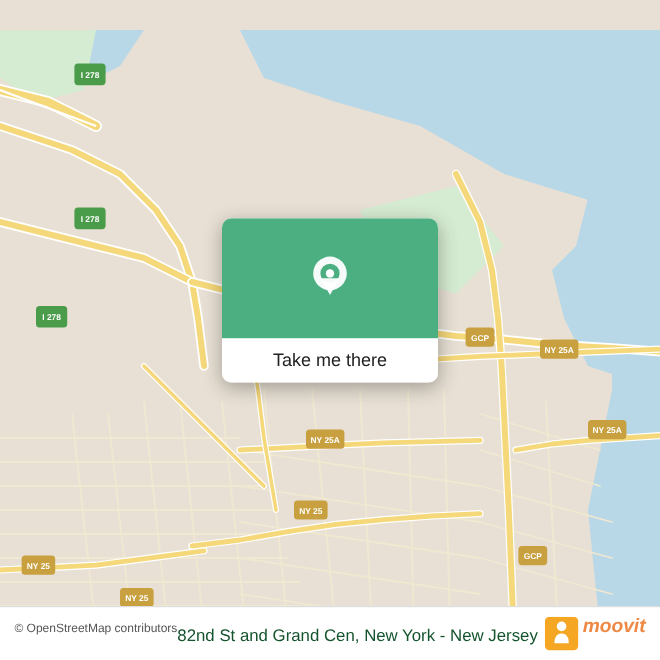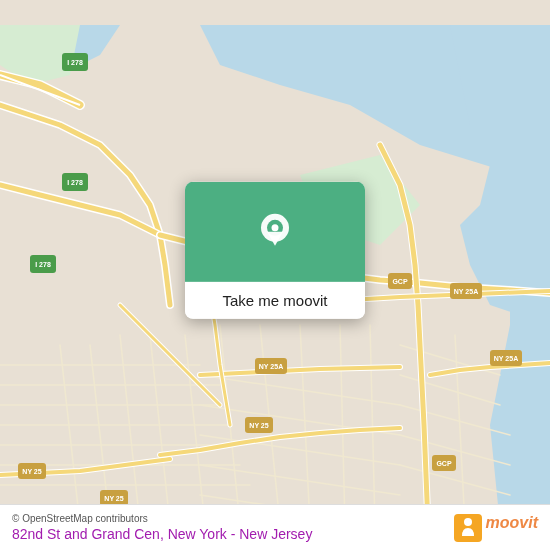--- a/index.html
+++ b/index.html
@@ -37,31 +37,31 @@
       padding: 8px 12px;
       display: flex;
       align-items: center;
       justify-content: space-between;
       border-top: 1px solid #ddd;
       z-index: 10;
     }
 
     .bottom-bar-left {
       display: flex;
-      flex-direction: column;
+      flex-direction: row;
     }
 
     .attribution {
       font-size: 10px;
       color: #555;
     }
 
     .location-label {
       font-size: 14px;
-      color: #a21caf;
+      color: #14532d;
       font-weight: 500;
       margin-top: 2px;
     }
 
     .moovit-logo {
       display: flex;
       gap: 4px;
     }
 
     .moovit-icon {
@@ -258,21 +258,21 @@
   <div class="card-overlay">
     <div class="card-map-area">
 
       <svg class="pin-icon" viewBox="0 0 44 44" xmlns="http://www.w3.org/2000/svg">
         <circle cx="22" cy="18" r="14" fill="white" opacity="0.95"></circle>
         <circle cx="22" cy="18" r="8" fill="#4caf82"></circle>
         <polygon points="22,36 14,22 30,22" fill="white" opacity="0.95"></polygon>
         <circle cx="22" cy="18" r="3.5" fill="white"></circle>
       </svg>
     </div>
-    <button class="card-button">Take me moovit</button>
+    <button class="card-button">Take me there</button>
   </div>
 
   <div class="bottom-bar">
     <div class="bottom-bar-left">
       <span class="attribution">© OpenStreetMap contributors</span>
       <span class="location-label">82nd St and Grand Cen, New York - New Jersey</span>
     </div>
     <div class="moovit-logo">
 
       <svg class="moovit-icon" viewBox="0 0 28 28" xmlns="http://www.w3.org/2000/svg">

